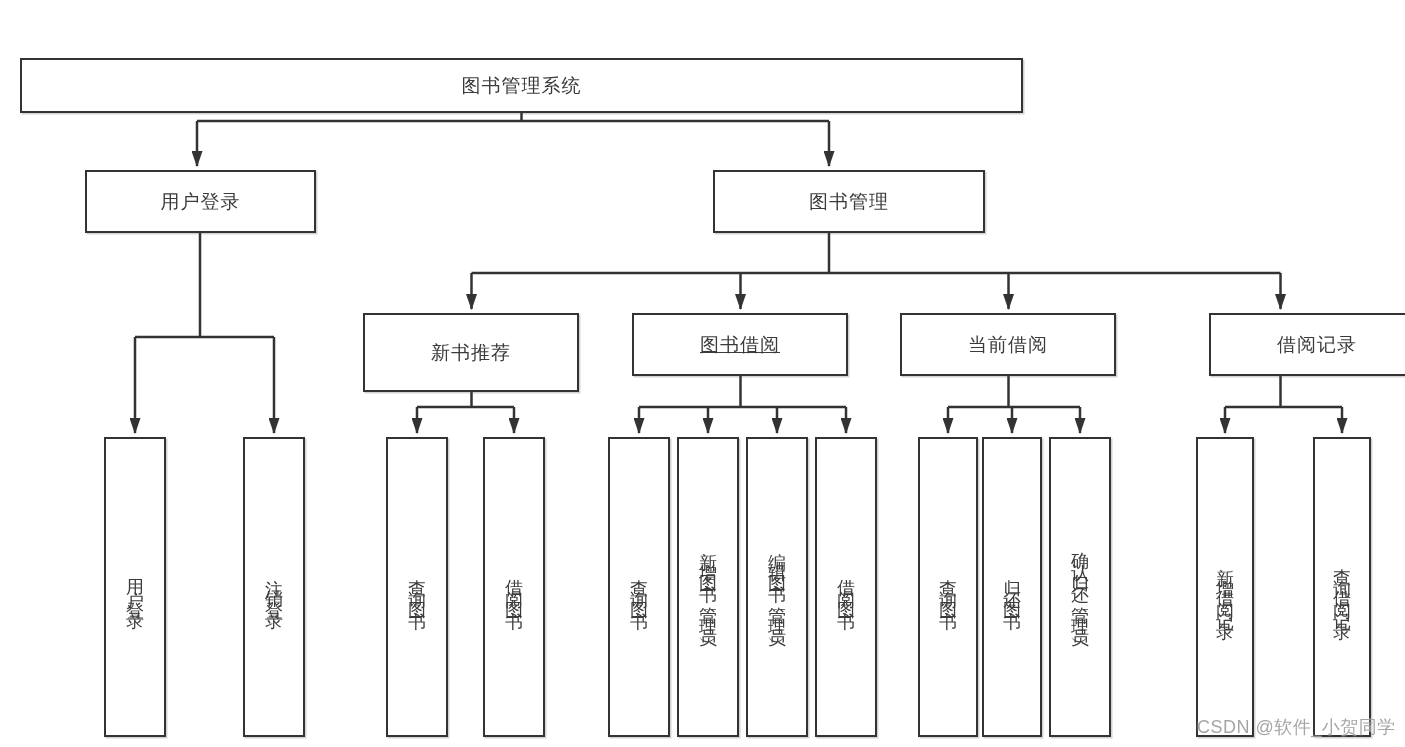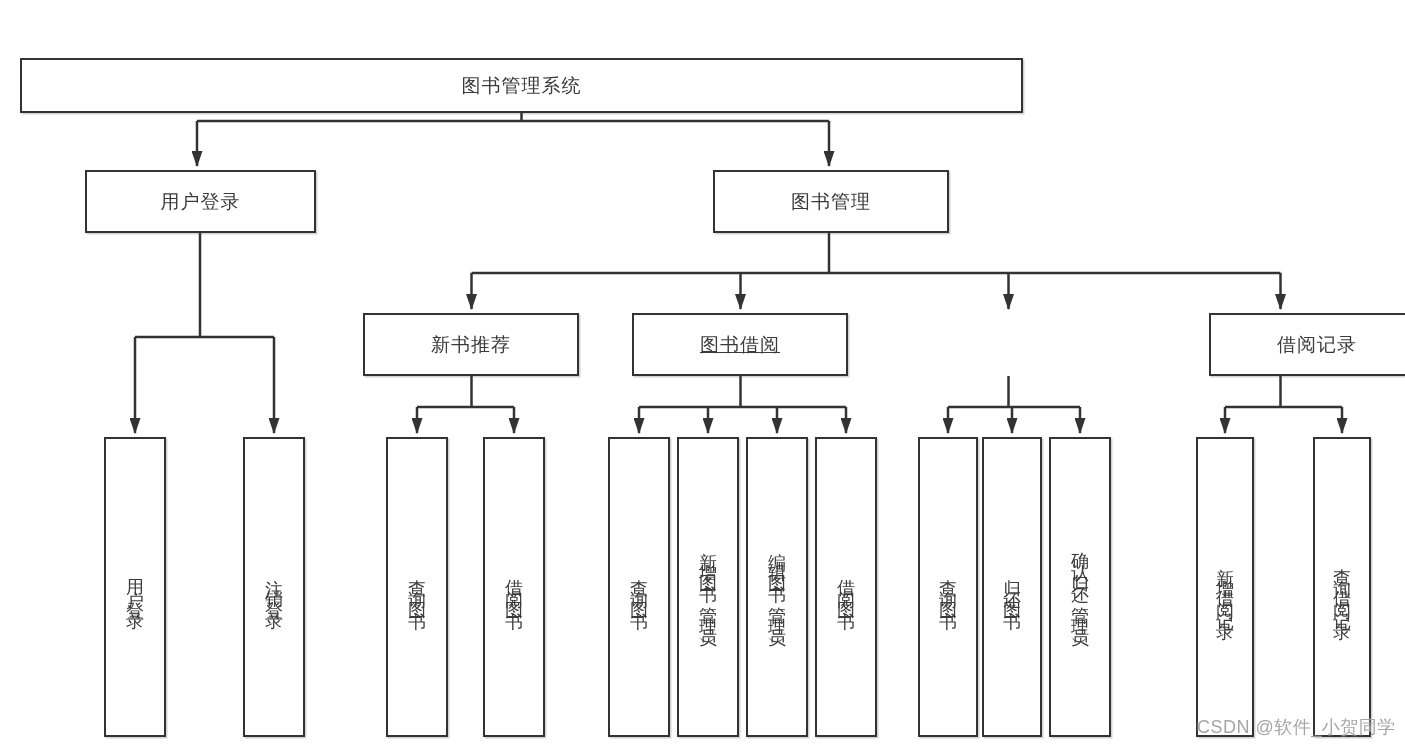--- a/index.html
+++ b/index.html
@@ -131,24 +131,25 @@
 
     <path class="c" d="M1280.5,376 V407"></path>
     <path class="c" d="M1225,407 H1342"></path>
     <path class="c" d="M1225,407 V433" marker-end="url(#arrow)"></path>
     <path class="c" d="M1342,407 V433" marker-end="url(#arrow)"></path>
   </svg>
 
   <div class="node" style="left:20px; top:13px; width:1003px; height:55px;margin-top:45px;">图书管理系统</div>
 
   <div class="node" style="left:85px; top:170px; width:231px; height:63px;">用户登录</div>
-  <div class="node" style="left:713px; top:170px; width:236px; height:63px;">图书管理</div>
+  <div class="node" style="left:713px; top:170px; width:272px; height:63px;">图书管理</div>
 
-  <div class="node" style="left:363px; top:313px; width:216px; height:63px;">新书推荐</div>
+  <div class="node" style="left:363px; top:313px; width:216px; height:79px;">新书推荐</div>
   <div class="node" style="left:632px; top:313px; width:216px; height:63px;text-decoration:underline;">图书借阅</div>
+  <div class="node" style="left:900px; top:313px; width:216px; height:63px;">当前借阅</div>
   <div class="node" style="left:1209px; top:313px; width:216px; height:63px;">借阅记录</div>
 
   <div class="leaf" style="left:104px; width:62px;">
     <span>用户登录</span>
   </div>
   <div class="leaf" style="left:243px; width:62px;">
     <span>注销登录</span>
   </div>
   <div class="leaf" style="left:386px; width:62px;">
     <span>查询图书</span>

